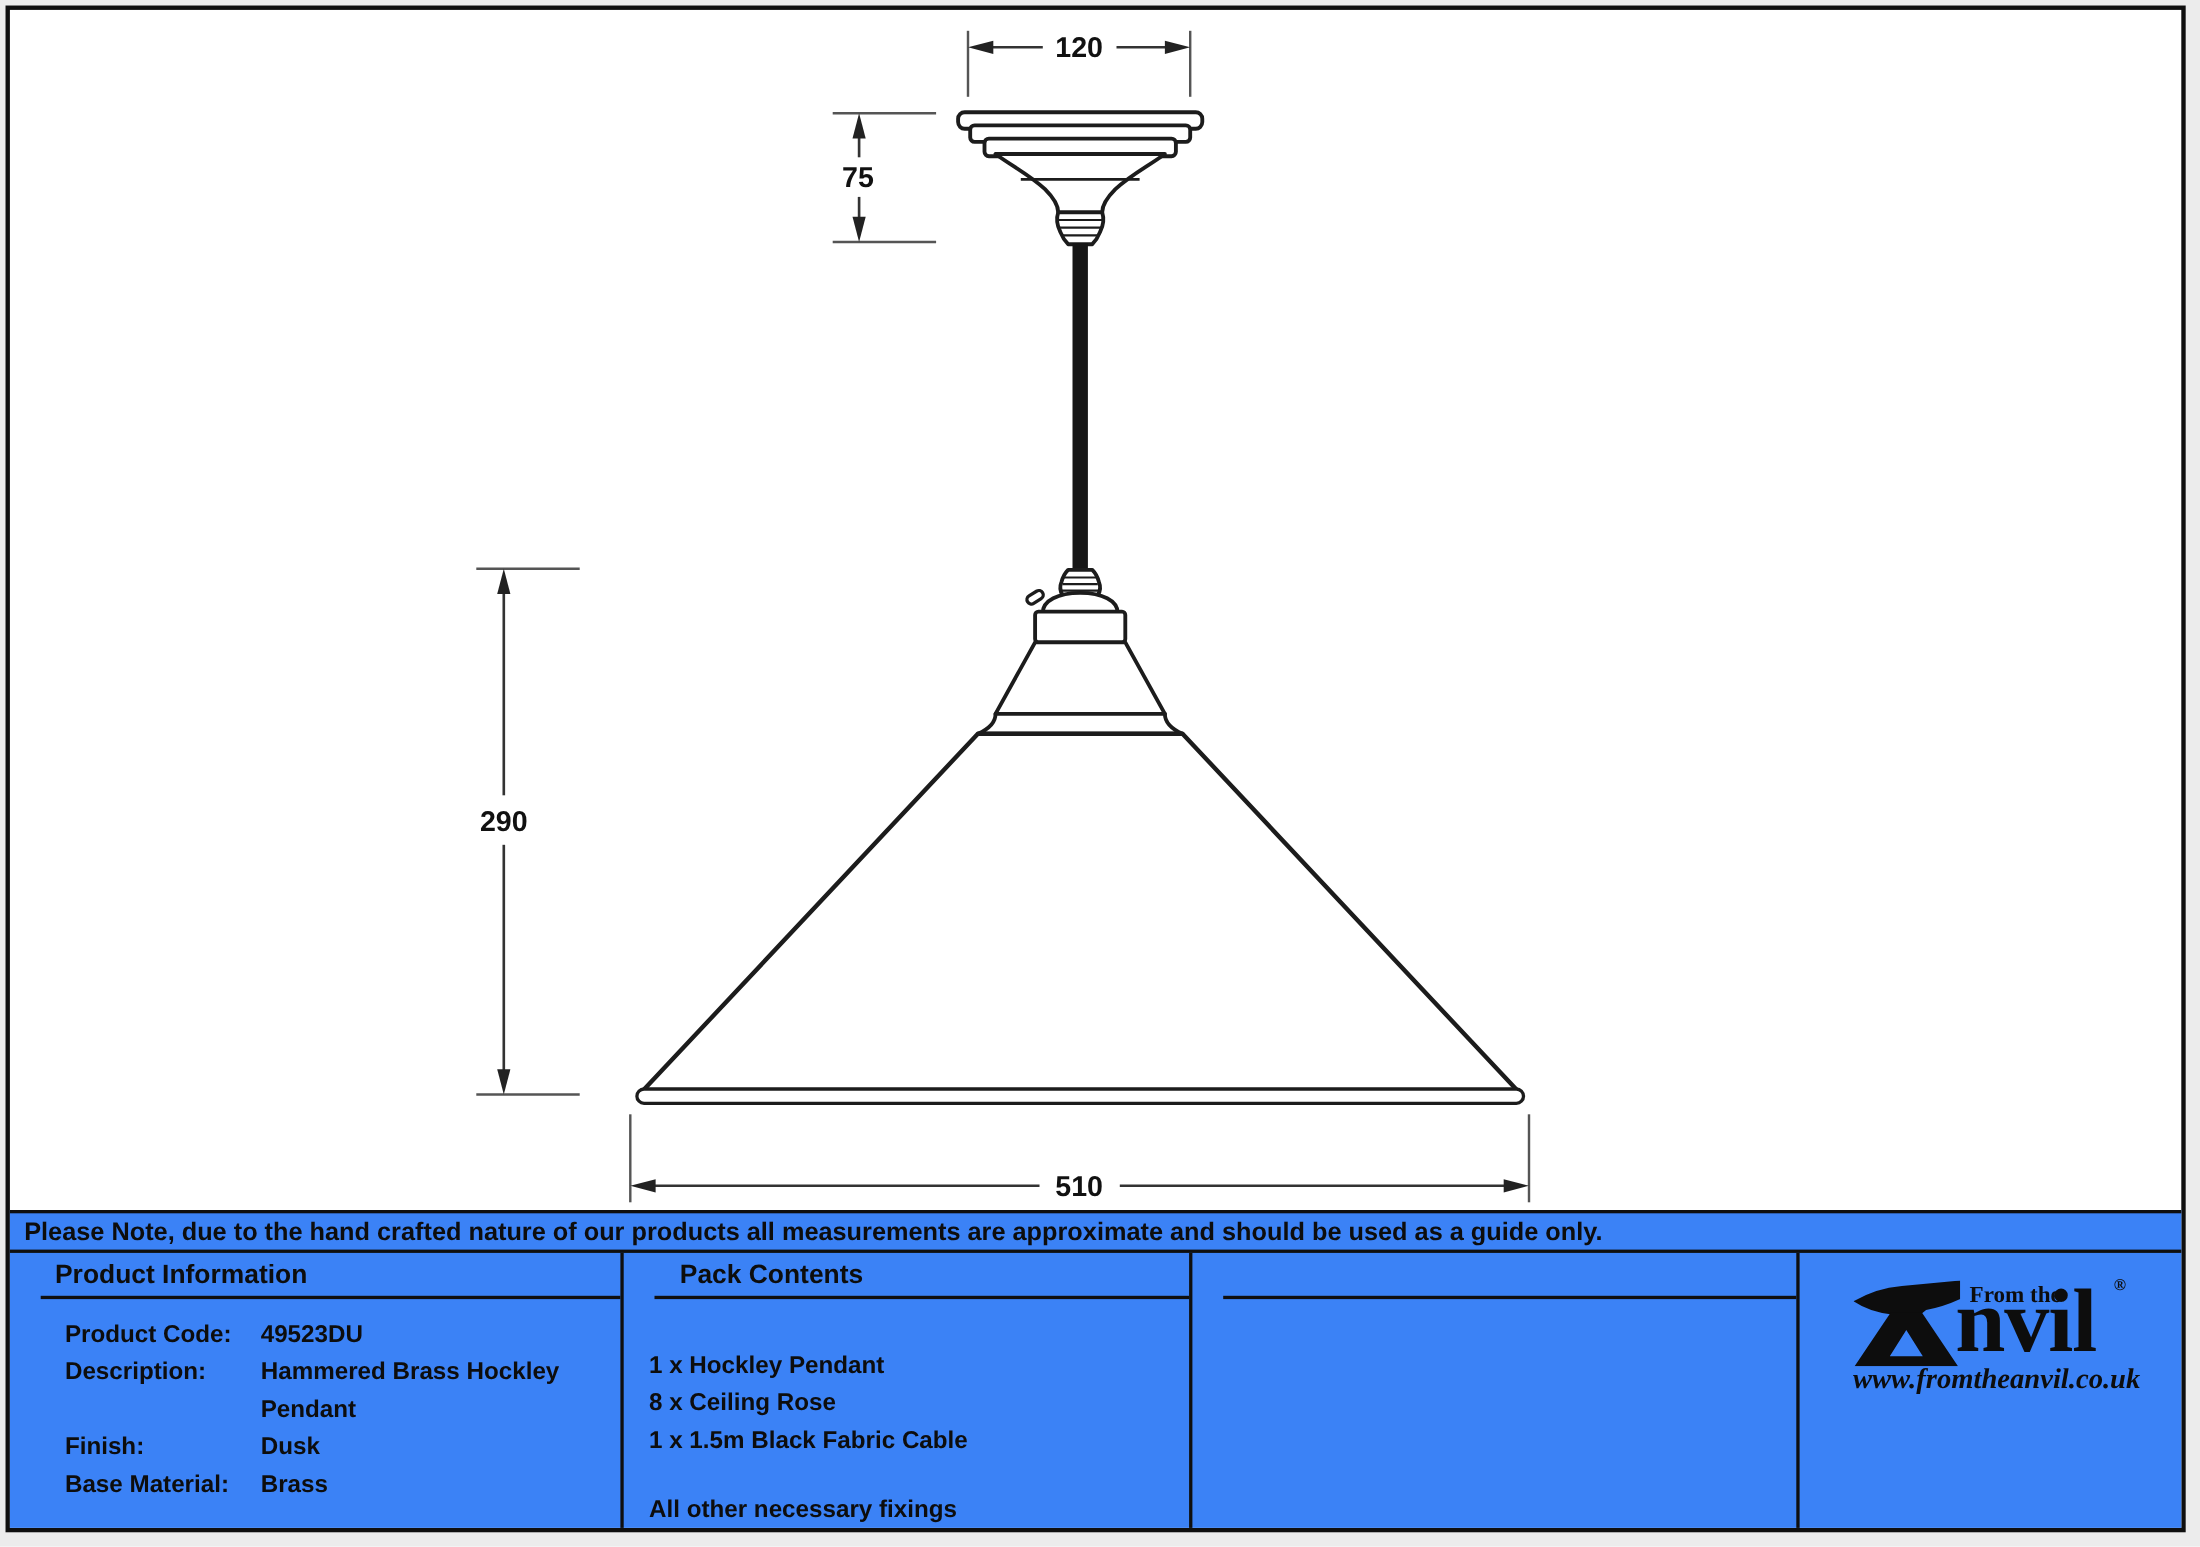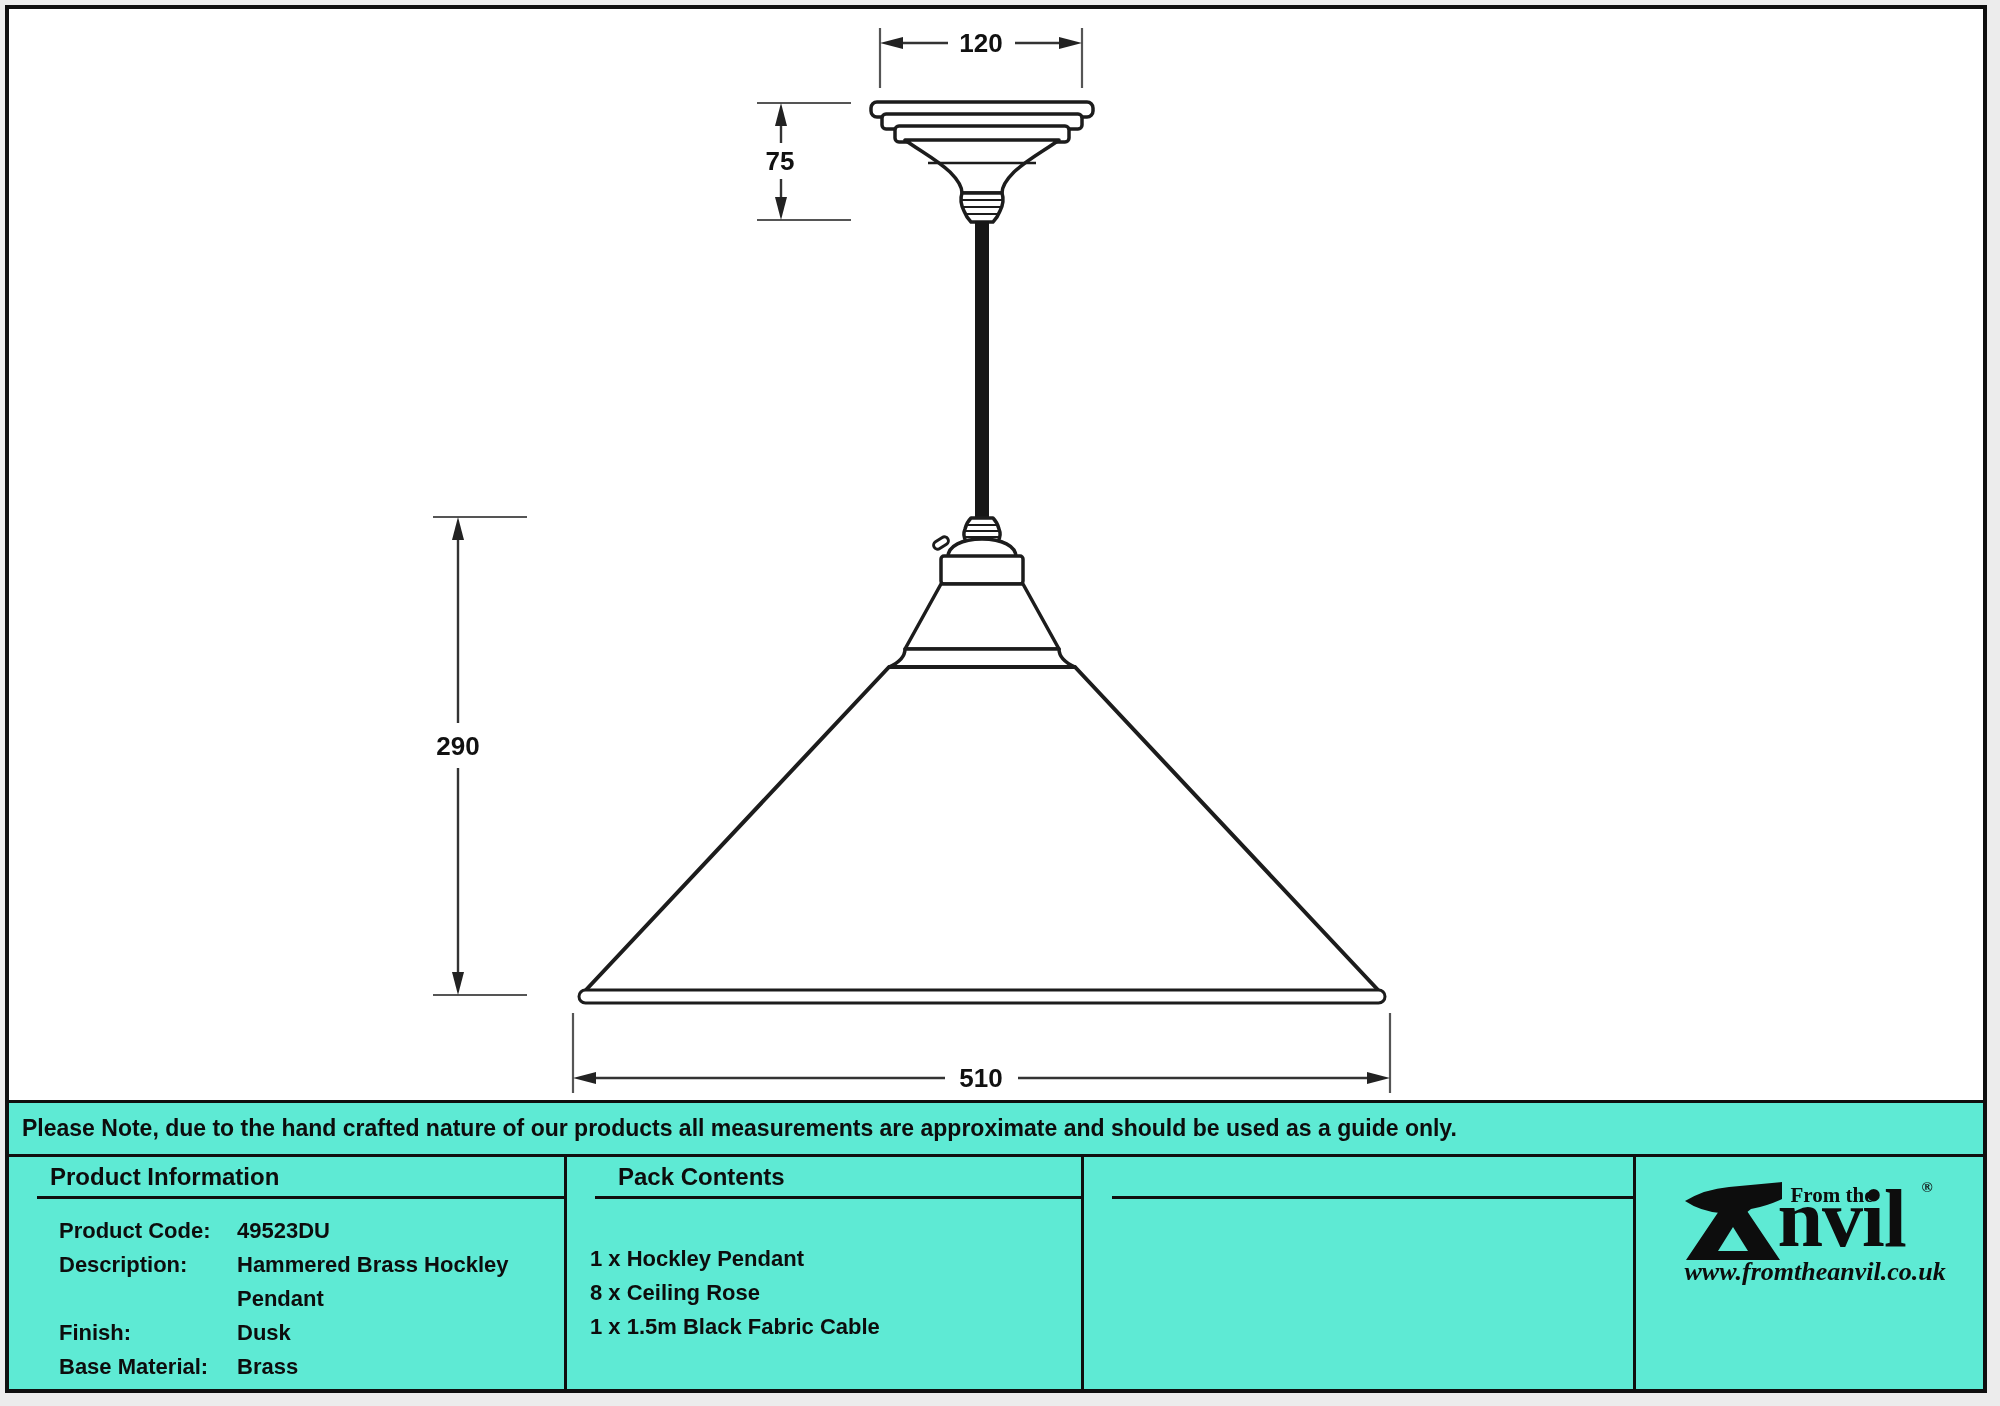--- a/index.html
+++ b/index.html
@@ -20,21 +20,21 @@
     position:absolute; left:0; top:0;
     width:1982px; height:1091px;
     overflow:hidden;
   }
   .drawing-area svg { display:block; }
 
   .bottom-panel {
     position:absolute; left:0; top:1091px; right:0; bottom:0;
     border-top:3px solid #0f0f0f;
     display:flex; flex-direction:column;
-    background:#5eead4;
+    background:#3b82f6;
   }
   .note-row {
     height:54px;
     border-bottom:3px solid #0f0f0f;
     display:flex; align-items:center;
     padding-left:13px;
     font-size:23px; font-weight:700;
   }
   .table-row { flex:1; display:flex; }
   .col { display:flex; flex-direction:column; }
@@ -206,20 +206,21 @@
       </div>
 
       <div class="col col-2">
         <div class="cell-header">
           <span>Pack Contents</span>
         </div>
         <div class="cell-body pack-body">
           <div>1 x Hockley Pendant</div>
           <div>8 x Ceiling Rose</div>
           <div>1 x 1.5m Black Fabric Cable</div>
+          <div class="pack-footer">All other necessary fixings</div>
         </div>
       </div>
 
       <div class="col col-3">
         <div class="cell-header"></div>
         <div class="cell-body"></div>
       </div>
 
       <div class="col-4">
         <div class="logo">

